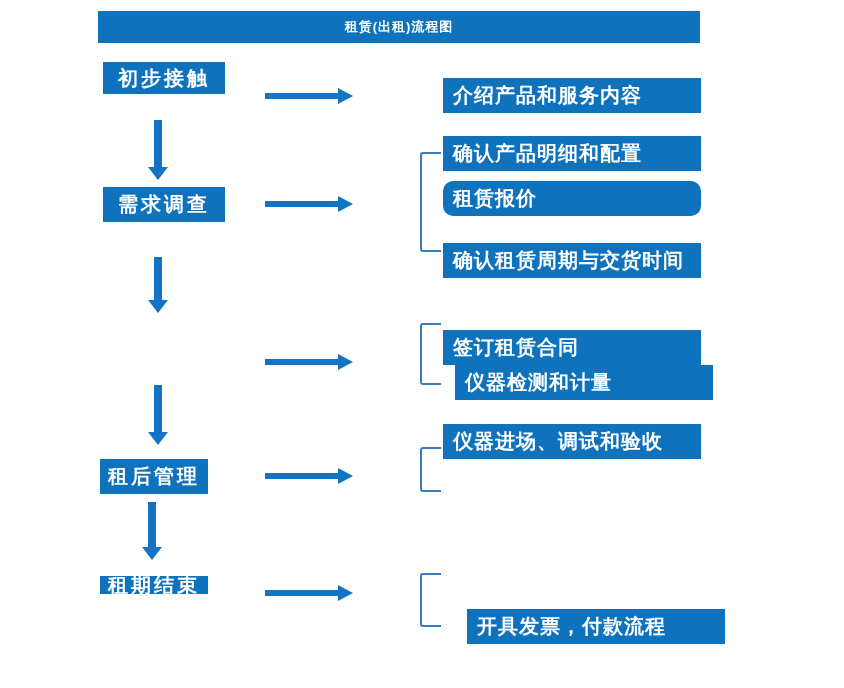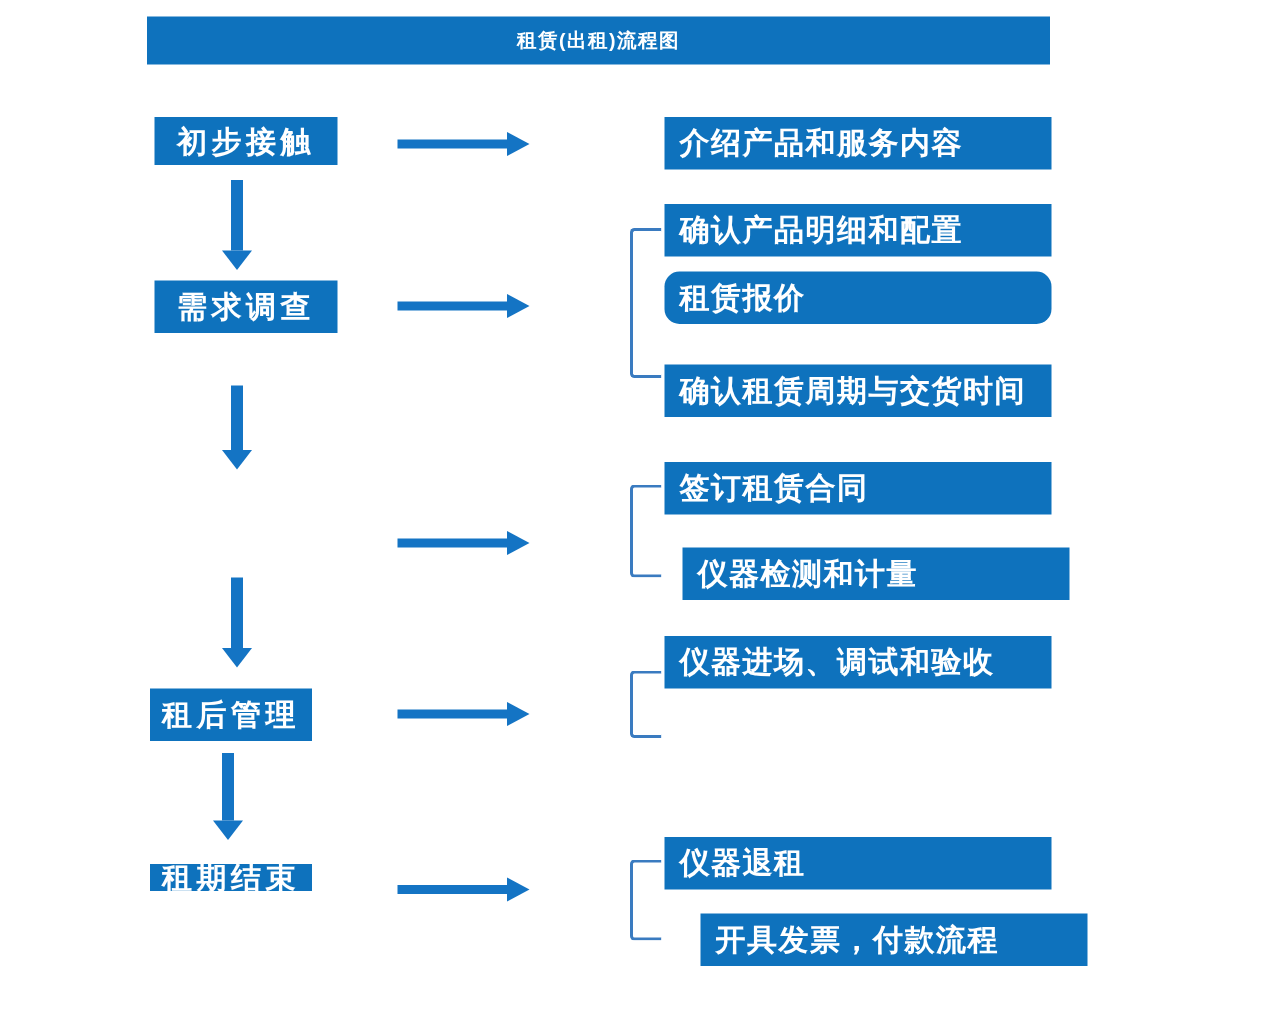--- a/index.html
+++ b/index.html
@@ -89,33 +89,32 @@
     box-sizing: border-box;
   }
 </style>
 </head>
 <body>
 
 <div class="canvas">
 
   <div class="title-bar">租赁(出租)流程图</div>
 
-  <div class="box left-box" style="left:103px; top:78px;  width:122px; height:32px;">初步接触</div>
+  <div class="box left-box" style="left:103px; top:62px;  width:122px; height:32px;">初步接触</div>
   <div class="box left-box" style="left:103px; top:187px; width:122px; height:35px;">需求调查</div>
   <div class="box left-box" style="left:100px; top:459px; width:108px; height:35px;">租后管理</div>
   <div class="box left-box" style="left:100px; top:576px; width:108px; height:18px;">租期结束</div>
 
   <div class="box right-box" style="top:78px;">介绍产品和服务内容</div>
   <div class="box right-box" style="top:136px;">确认产品明细和配置</div>
   <div class="box right-box" style="top:181px;border-radius:10px;">租赁报价</div>
   <div class="box right-box" style="top:243px;">确认租赁周期与交货时间</div>
-  <div class="box right-box" style="top:308px;">签订租赁合同</div>
+  <div class="box right-box" style="top:330px;">签订租赁合同</div>
   <div class="box right-box" style="top:365px;margin-left:12px;">仪器检测和计量</div>
   <div class="box right-box" style="top:424px;">仪器进场、调试和验收</div>
-  <div class="box right-box" style="top:558px;">仪器退租</div>
   <div class="box right-box" style="top:609px;margin-left:24px;">开具发票，付款流程</div>
 
   <div class="harrow" style="top:86px;">
     <div class="shaft"></div>
     <div class="head"></div>
   </div>
   <div class="harrow" style="top:194px;">
     <div class="shaft"></div>
     <div class="head"></div>
   </div>

